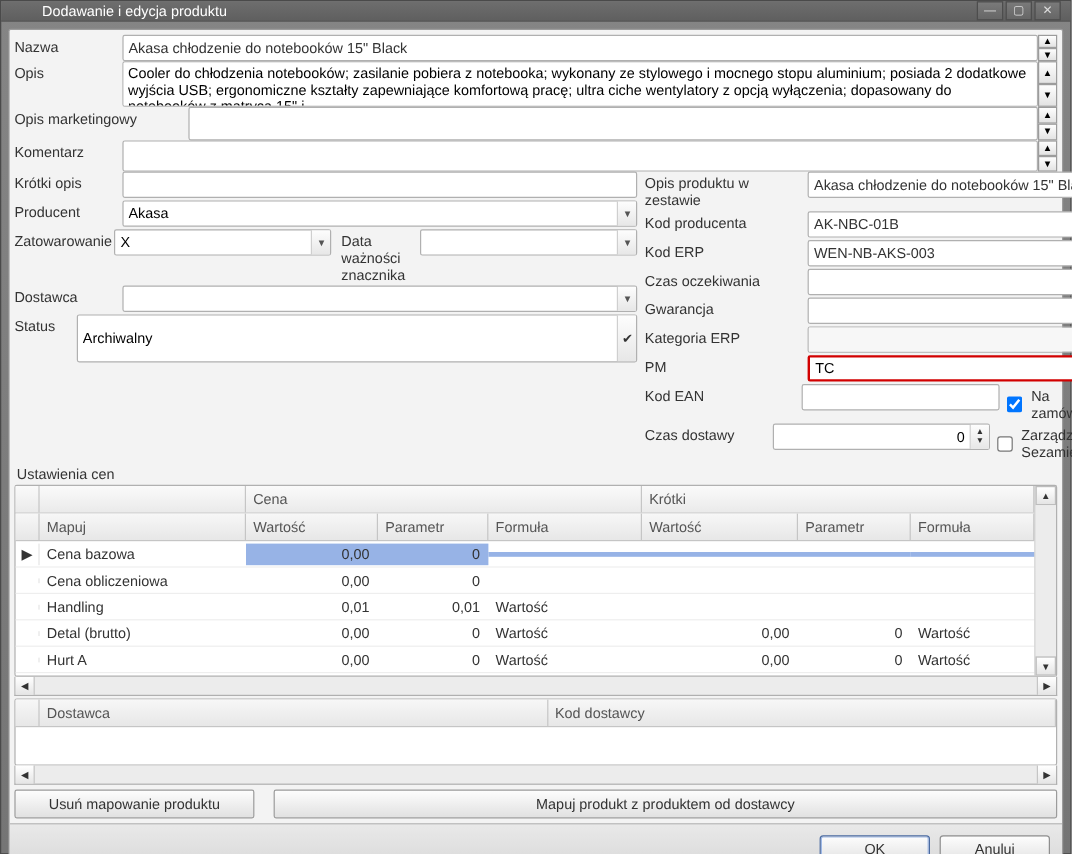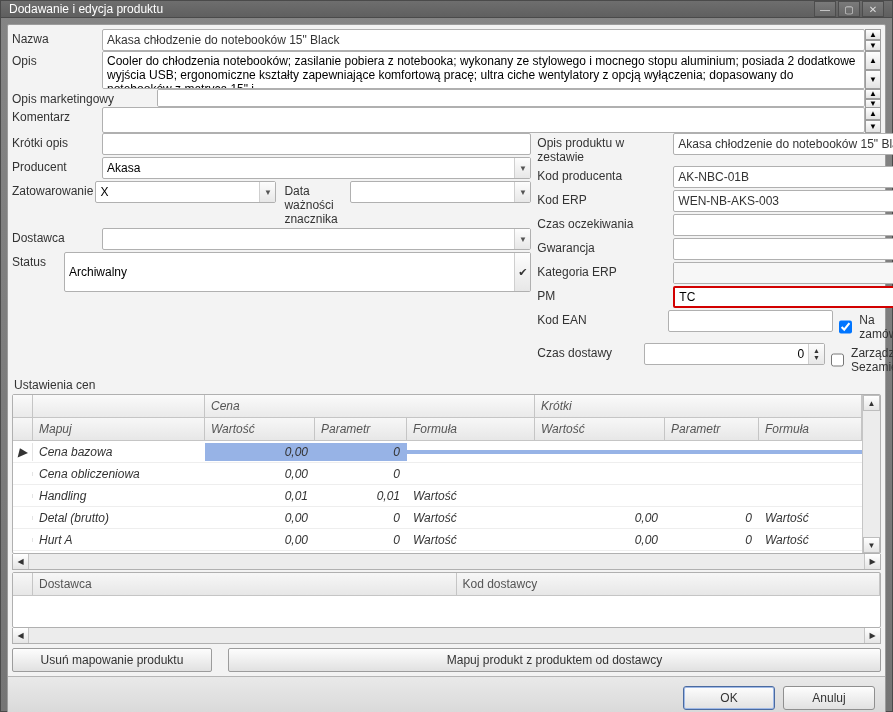--- a/index.html
+++ b/index.html
@@ -10,21 +10,21 @@
     background:linear-gradient(#858585,#757575);
     border:1px solid #4a4a4a;
     display:flex; flex-direction:column;
     box-shadow:0 2px 8px rgba(0,0,0,.5);
   }
   .titlebar {
     height:26px; background:linear-gradient(#6e6e6e,#5f5f5f);
     color:#fff; display:flex; align-items:center; padding:0 8px;
     border-bottom:1px solid #4a4a4a;
   }
-  .titlebar .title { flex:1; font-size:12px; }
+  .titlebar .title { flex:1; font-size:12px;margin-left:26px; }
   .titlebar .wc { display:flex; gap:2px; }
   .wc-btn { width:22px; height:16px; background:linear-gradient(#7a7a7a,#666); border:1px solid #4d4d4d; color:#ddd; display:flex;align-items:center;justify-content:center; font-size:10px; cursor:pointer; }
   .client {
     flex:1; margin:6px; background:#f3f3f3;
     border:1px solid #9c9c9c; border-radius:2px;
     display:flex; flex-direction:column;
     padding:4px;
   }
   .row { display:flex; align-items:stretch; gap:2px; }
   .lbl { width:88px; padding-top:3px; color:#333; }
@@ -141,21 +141,21 @@
       <div class="lbl">Opis</div>
       <div class="ta-wrap">
         <textarea class="ta" style="">Cooler do chłodzenia notebooków; zasilanie pobiera z notebooka; wykonany ze stylowego i mocnego stopu aluminium; posiada 2 dodatkowe wyjścia USB; ergonomiczne kształty zapewniające komfortową pracę; ultra ciche wentylatory z opcją wyłączenia; dopasowany do notebooków z matrycą 15" i</textarea>
         <div class="spin">
             <button>▲</button>
             <button>▼</button>
           </div>
       </div>
     </div>
 
-    <div class="row" style="height:18px;gap:35px;">
+    <div class="row" style="height:28px;gap:35px;">
       <div class="lbl wide" style="width:110px">Opis marketingowy</div>
       <div class="ta-wrap">
         <textarea class="ta" style=""></textarea>
         <div class="spin">
             <button>▲</button>
             <button>▼</button>
           </div>
       </div>
     </div>
 
@@ -282,21 +282,21 @@
           <label class="chk">
             <input type="checkbox" id="chk-zar" style="">
             <span>Zarządzany w Sezamie</span>
           </label>
         </div>
       </div>
     </div>
 
     <div class="section-title">Ustawienia cen</div>
     <div class="grid" style="height:160px;">
-      <div class="grid-wrap" style="flex:1;font-style:italic;">
+      <div class="grid-wrap" style="flex:1;">
         <div class="grid-inner">
           <div class="grid-head-group">
             <div class="ghg-cell w-ind"></div>
             <div class="ghg-cell w-rodzaj"></div>
             <div class="ghg-cell" style="width:330px">Cena</div>
             <div class="ghg-cell" style="flex:1">Krótki</div>
           </div>
           <div class="grid-head">
             <div class="gh-cell w-ind"></div>
             <div class="gh-cell w-rodzaj">Mapuj</div>

